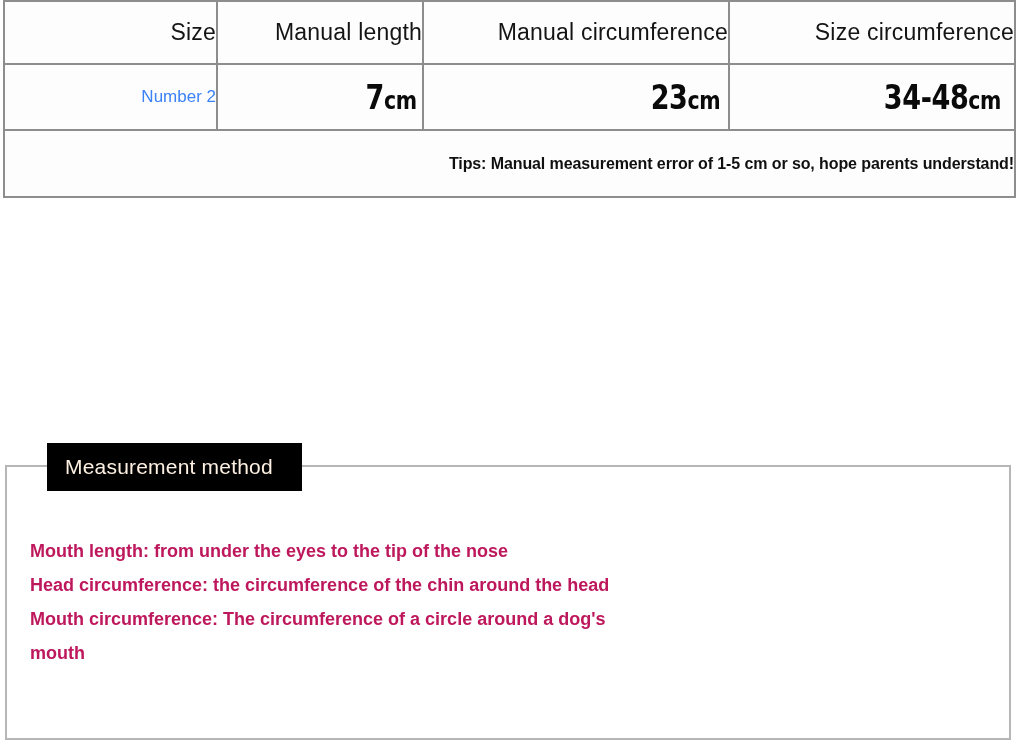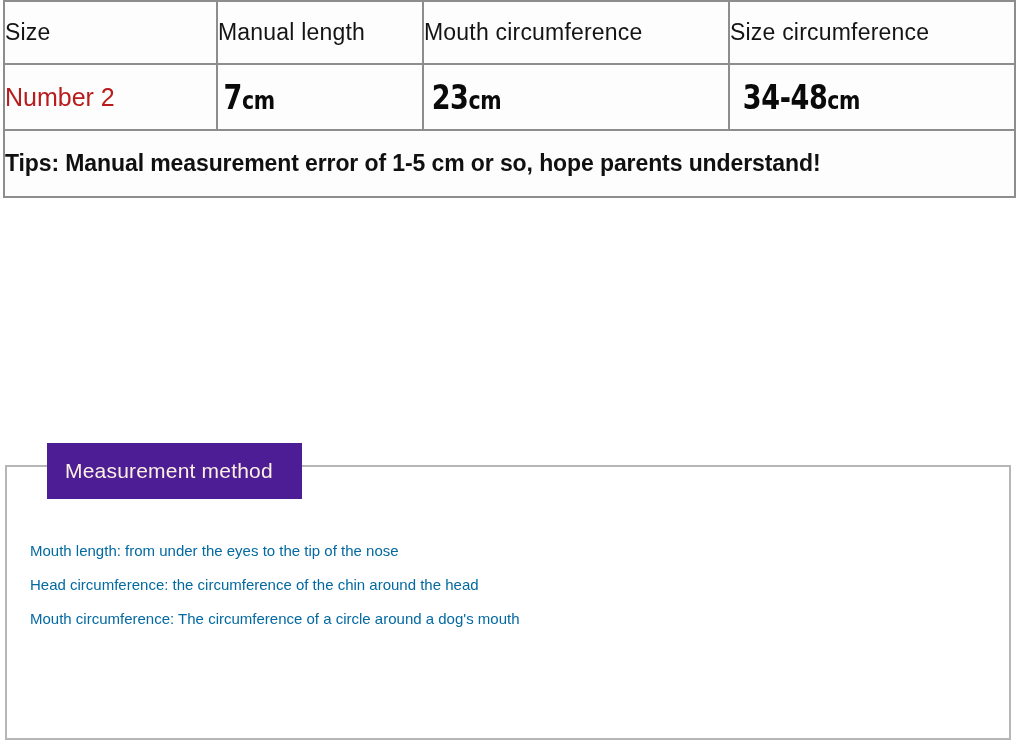--- a/index.html
+++ b/index.html
@@ -26,62 +26,62 @@
   }
   table.size-table {
     width: 1011px;
     border-collapse: collapse;
     table-layout: fixed;
     background: #fff;
   }
   table.size-table td,
   table.size-table th {
     border: 2px solid #8d8d8d;
-    text-align: left;
+    text-align: right;
     vertical-align: middle;
     padding: 0;
     background: #fdfdfd;
   }
   col.c-size { width: 213px; }
   col.c-ml   { width: 206px; }
   col.c-mc   { width: 306px; }
   col.c-hc   { width: 286px; }
 
   tr.head-row td { height: 61px; }
   tr.data-row td { height: 64px; }
   tr.tips-row td { height: 65px; }
 
   .hd-label {
     font-size: 23px;
     font-weight: 400;
     letter-spacing: 0.2px;
     color: #141414;
   }
   .sz-label {
-    font-size: 25px;
+    font-size: 17px;
     font-weight: 400;
-    color: #b91c1c;
+    color: #3b82f6;
   }
   .val {
     font-size: 33px;
     font-weight: 800;
     letter-spacing: -0.5px;
     color: #0a0a0a;
     font-family: "DejaVu Sans", sans-serif;
     transform: scaleX(0.82);
     display: inline-block;
     transform-origin: center;
   }
   .val .unit {
     font-size: 25px;
     font-weight: 800;
     letter-spacing: -0.5px;
   }
   .tips-text {
-    font-size: 23px;
+    font-size: 16px;
     font-weight: 700;
     color: #101010;
     letter-spacing: -0.1px;
   }
 
   
   .method-panel {
     position: absolute;
     left: 5px;
     top: 465px;
@@ -89,22 +89,22 @@
     height: 275px;
     border: 2px solid #b6b6b6;
     box-sizing: border-box;
     background: #ffffff;
   }
   .method-badge {
     position: absolute;
     left: 47px;
     top: 443px;
     width: 255px;
-    height: 56px;
-    background: #4c1d95;
+    height: 48px;
+    background: #000000;
     display: flex;
     align-items: center;
     box-sizing: border-box;
     padding-left: 18px;
     z-index: 4;
   }
   .method-badge span {
     color: #fdf0e2;
     font-size: 21px;
     font-weight: 400;
@@ -112,24 +112,24 @@
   }
 
   .desc-block {
     position: absolute;
     left: 30px;
     top: 534px;
     width: 600px;
     z-index: 3;
   }
   .desc-line {
-    font-size: 15px;
+    font-size: 18px;
     line-height: 34px;
-    color: #0369a1;
-    font-weight: 400;
+    color: #be185d;
+    font-weight: 700;
     white-space: pre-wrap;
   }
 </style>
 </head>
 <body>
 
 <div class="size-table-wrap">
   <table class="size-table">
     <colgroup>
       <col class="c-size">
@@ -139,21 +139,21 @@
     </colgroup>
     <tbody>
       <tr class="head-row">
         <td>
           <span class="hd-label">Size</span>
         </td>
         <td>
           <span class="hd-label">Manual length</span>
         </td>
         <td>
-          <span class="hd-label">Mouth circumference</span>
+          <span class="hd-label">Manual circumference</span>
         </td>
         <td>
           <span class="hd-label">Size circumference</span>
         </td>
       </tr>
 
       <tr class="data-row">
         <td><span class="sz-label">Number 2</span></td>
         <td><span class="val">7<span class="unit">cm</span></span></td>
         <td><span class="val">23<span class="unit">cm</span></span></td>

